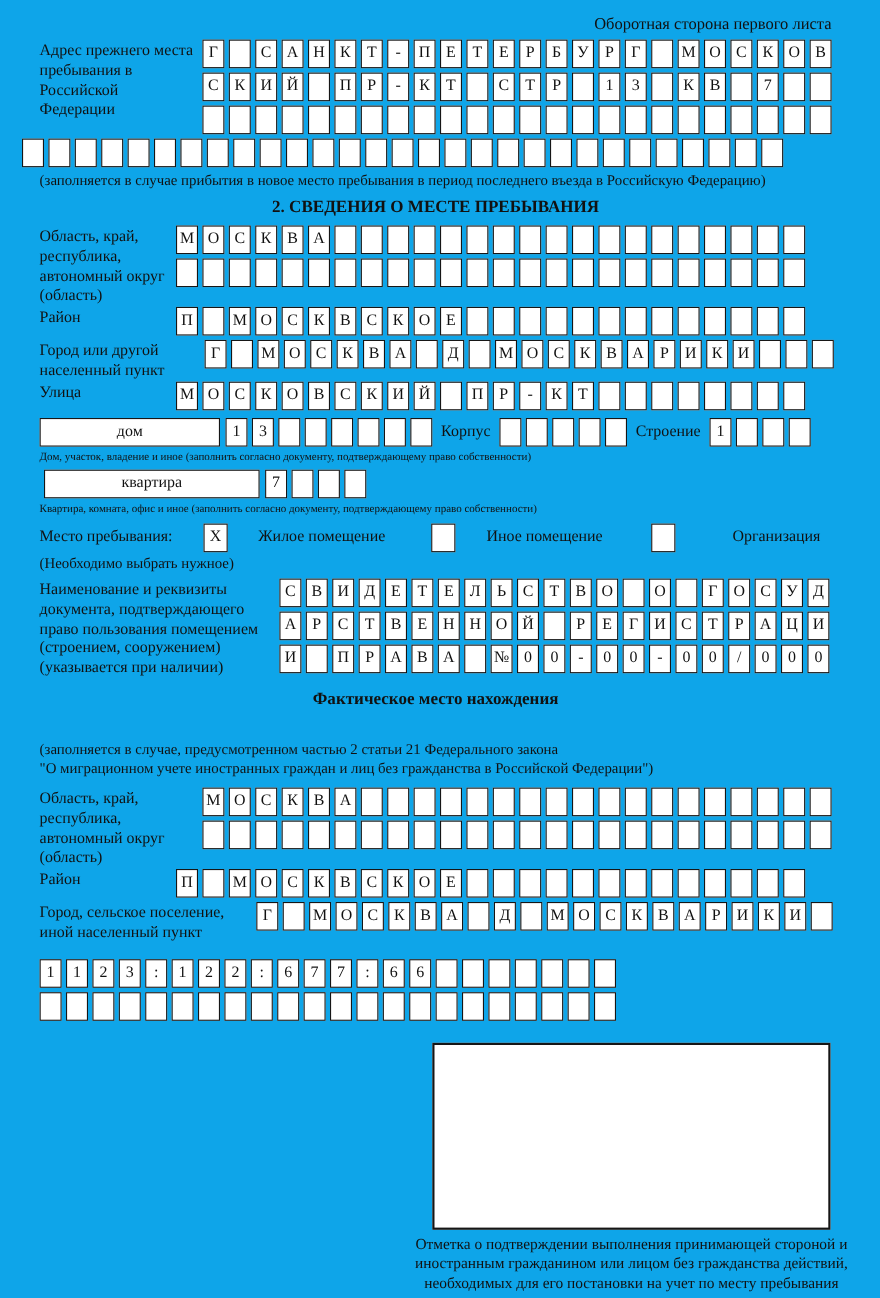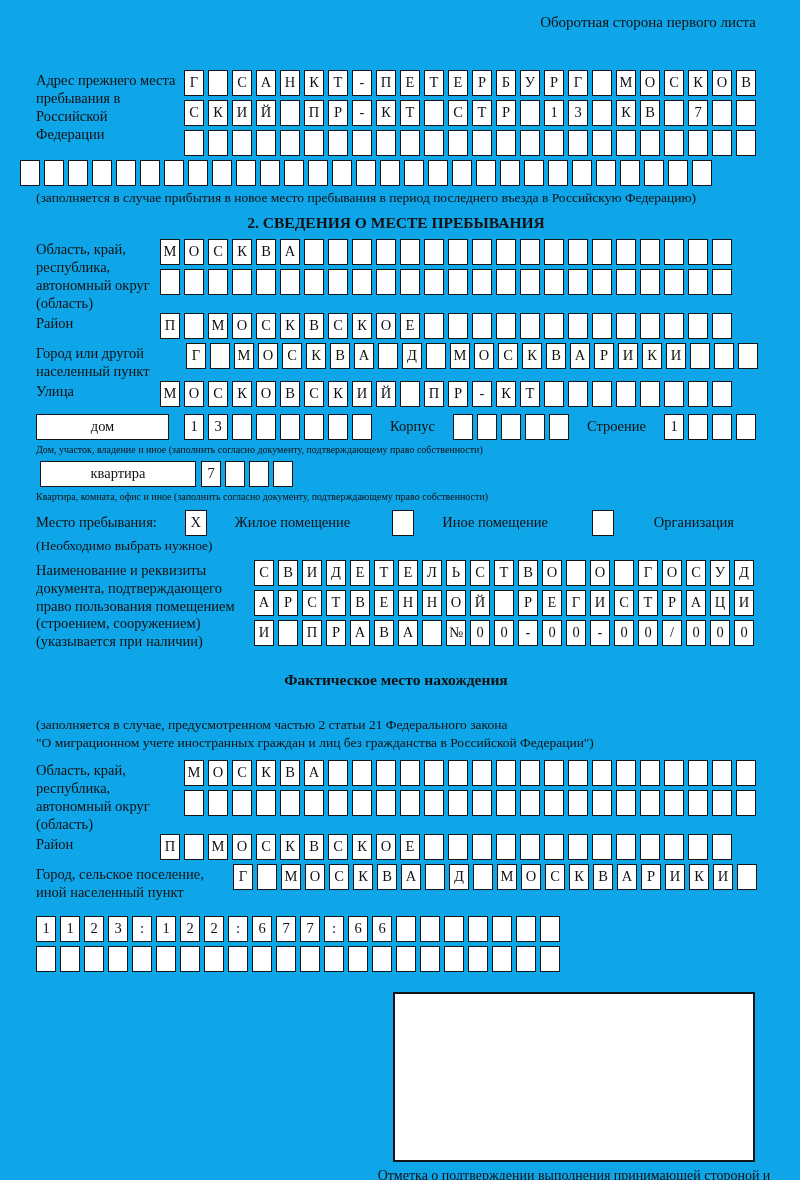--- a/index.html
+++ b/index.html
@@ -26,21 +26,21 @@
   .note { text-align:left; font-size:13.5px; line-height:1.25; margin:1px 0 5px 0; }
   .note-left { font-size:10px; line-height:1.25; margin:0 0 5px 0; }
   .sec-title { text-align:center; font-weight:bold; font-size:15.5px; margin:7px 0 7px 0; }
 
   .inline-row { display:flex; align-items:center; gap:5px; margin-bottom:4px; }
   .wide-box {
     box-sizing:border-box; height:26px; border:1.6px solid #161616;
     text-align:center; line-height:23px; background:#fff;
   }
   .dom-box { width:164px; }
-  .kv-box  { width:156px; margin-left:4px; }
+  .kv-box  { width:196px; margin-left:4px; }
   .ilabel { padding:0 3px; white-space:nowrap; }
 
   .stay-row { display:flex; align-items:center; gap:28px; margin:6px 0 2px 0; }
   .cb {
     width:22px; height:26px; box-sizing:border-box; border:1.6px solid #161616;
     text-align:center; line-height:23px; background:#fff; flex:0 0 22px;
   }
   .indent26 { margin-left:26px; }
   .fullrow-shift { margin-left:-16px; }
   .mt14 { margin-top:14px; }
@@ -54,21 +54,21 @@
     font-size:14px; line-height:1.3;
   }
 </style>
 </head>
 <body>
 
 <div class="page">
 
   <div class="hdr">Оборотная сторона первого листа</div>
 
-  <div class="field" style="margin-top:39px;">
+  <div class="field" style="margin-top:5px;">
     <div class="flabel lw148">Адрес прежнего места пребывания в Российской Федерации</div>
     <div class="boxcol">
       <div class="boxrow">
           <span class="cell">Г</span>
           <span class="cell"></span>
           <span class="cell">С</span>
           <span class="cell">А</span>
           <span class="cell">Н</span>
           <span class="cell">К</span>
           <span class="cell">Т</span>
@@ -320,21 +320,21 @@
         <span class="cell"></span>
         <span class="cell"></span>
         <span class="cell"></span>
         <span class="cell"></span>
         <span class="cell"></span>
         <span class="cell"></span>
         <span class="cell"></span>
       </div>
   </div>
 
-  <div class="inline-row" style="margin-top:3px;gap:15px;">
+  <div class="inline-row" style="margin-top:3px;">
     <div class="wide-box dom-box">дом</div>
     <div class="boxrow" style="margin-bottom:0;">
         <span class="cell">1</span>
         <span class="cell">3</span>
         <span class="cell"></span>
         <span class="cell"></span>
         <span class="cell"></span>
         <span class="cell"></span>
         <span class="cell"></span>
         <span class="cell"></span>
@@ -368,21 +368,21 @@
   </div>
   <div class="note-left">Квартира, комната, офис и иное (заполнить согласно документу, подтверждающему право собственности)</div>
 
   <div class="stay-row">
     <span>Место пребывания:</span>
     <span class="cb">X</span>
     <span>Жилое помещение</span>
     <span class="cb" style="margin-left:14px;"></span>
     <span>Иное помещение</span>
     <span class="cb" style="margin-left:16px;"></span>
-    <span style="margin-left:12px;">Организация</span>
+    <span style="margin-left:24px;">Организация</span>
   </div>
   <div class="note" style="margin-right:120px;">(Необходимо выбрать нужное)</div>
 
   <div class="field" style="margin-top:4px;">
     <div class="flabel lw218">Наименование и реквизиты документа, подтверждающего право пользования помещением (строением, сооружением) (указывается при наличии)</div>
     <div class="boxcol">
       <div class="boxrow">
           <span class="cell">С</span>
           <span class="cell">В</span>
           <span class="cell">И</span>
@@ -447,21 +447,21 @@
           <span class="cell">0</span>
           <span class="cell">0</span>
           <span class="cell">/</span>
           <span class="cell">0</span>
           <span class="cell">0</span>
           <span class="cell">0</span>
         </div>
     </div>
   </div>
 
-  <div class="sec-title" style="margin-top:20px;">Фактическое место нахождения</div>
+  <div class="sec-title" style="margin-top:10px;">Фактическое место нахождения</div>
   <div class="note" style="margin-bottom:0;margin-top:28px;">(заполняется в случае, предусмотренном частью 2 статьи 21 Федерального закона</div>
   <div class="note" style="margin-bottom:8px;">"О миграционном учете иностранных граждан и лиц без гражданства в Российской Федерации")</div>
 
   <div class="field">
     <div class="flabel lw148">Область, край, республика, автономный округ (область)</div>
     <div class="boxcol">
       <div class="boxrow">
           <span class="cell">М</span>
           <span class="cell">О</span>
           <span class="cell">С</span>

